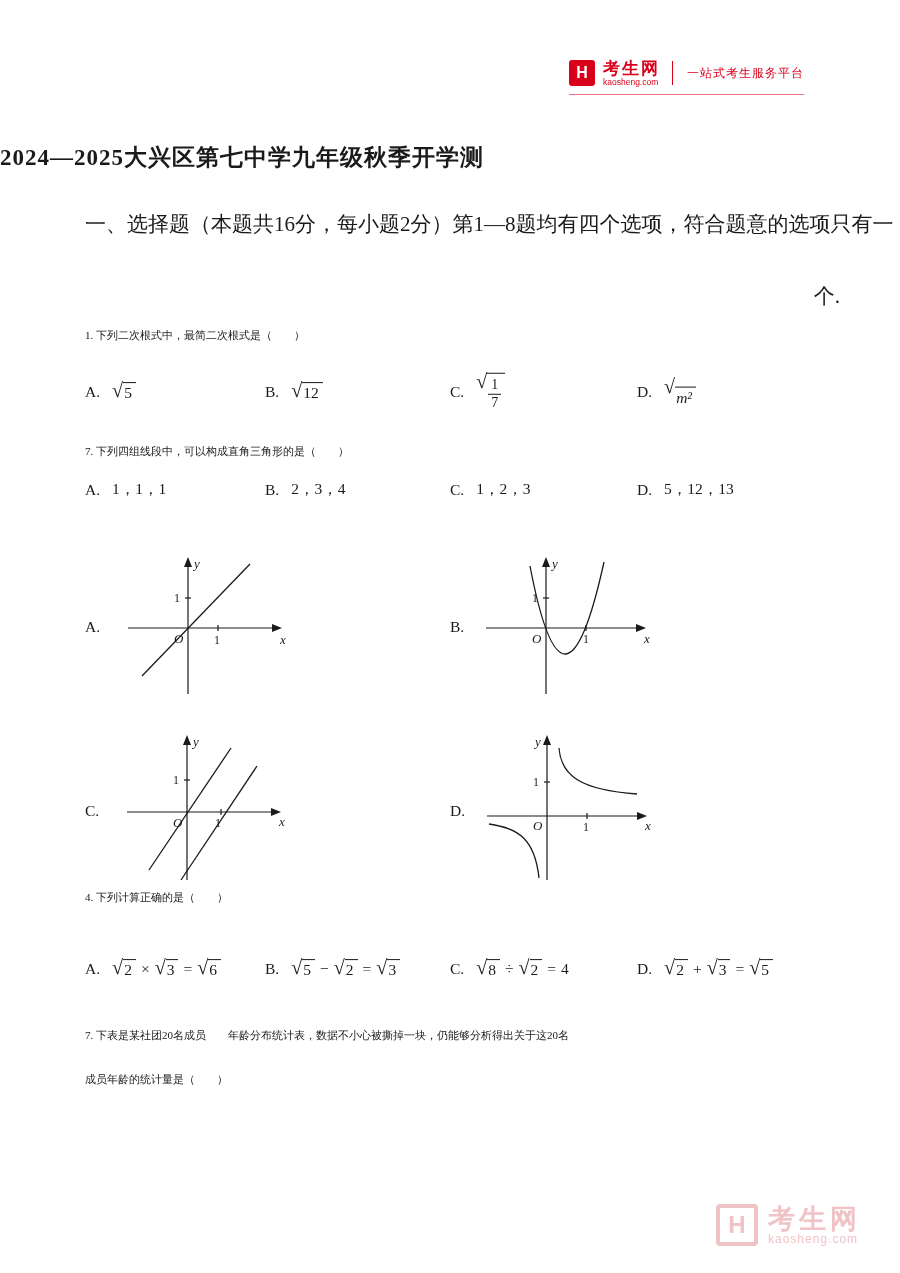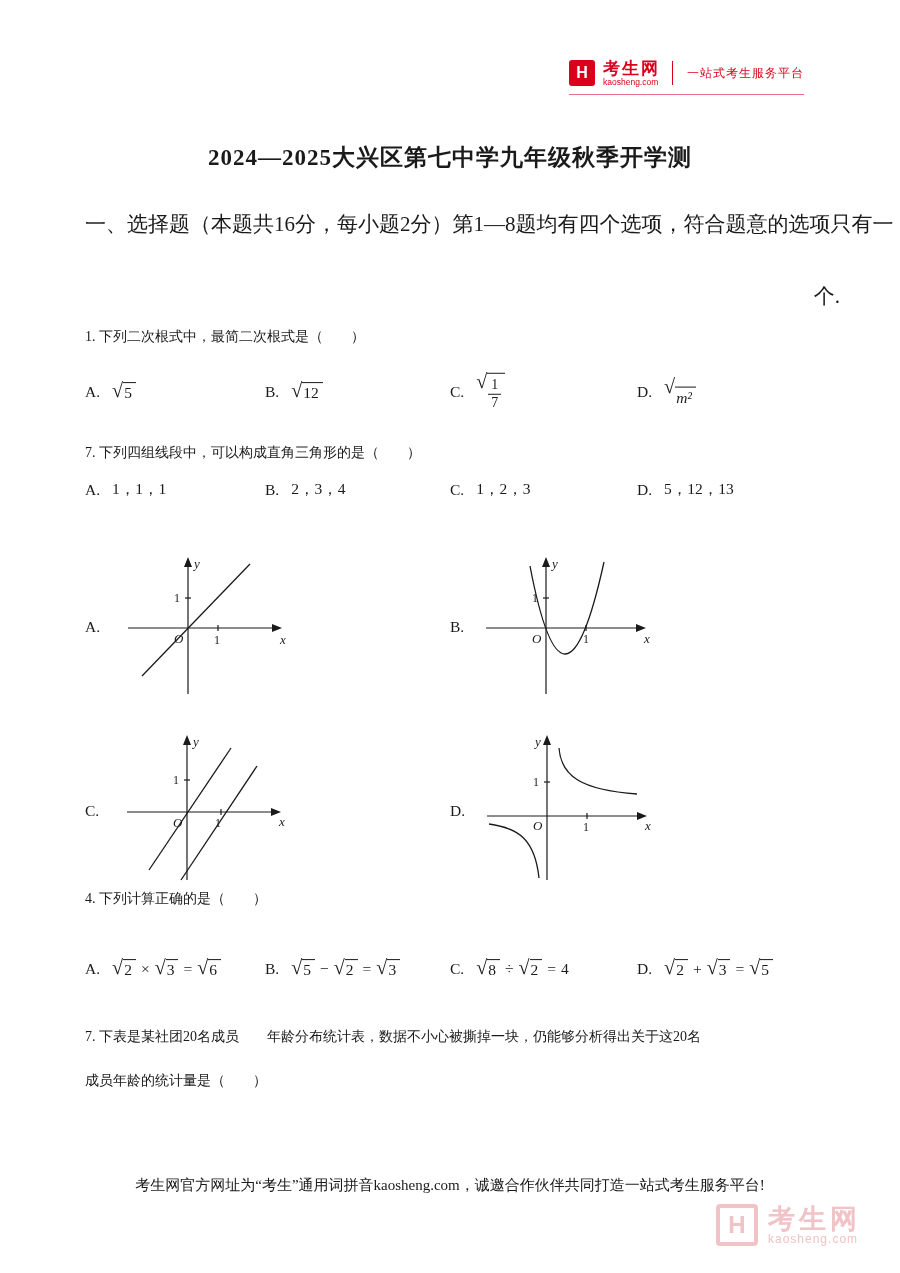--- a/index.html
+++ b/index.html
@@ -29,28 +29,28 @@
   }
   .brand-names { display:flex; flex-direction:column; line-height:1.05; }
   .brand-title { color:#d9001b; font-weight:700; font-size:17px; letter-spacing:2px; }
   .brand-domain { color:#d9001b; font-size:8.5px; font-family:"Liberation Sans",sans-serif; }
   .brand-divider { width:1px; height:24px; background:#d9001b; margin:0 6px 0 4px; }
   .brand-slogan { color:#d9001b; font-size:12px; letter-spacing:1px; }
 
   
   .exam-title {
     position:absolute; top:142px; left:0; width:100%;
-    text-align:center; font-size:23px; font-weight:700; letter-spacing:1px;
+    text-align:left; font-size:23px; font-weight:700; letter-spacing:1px;
     white-space:nowrap;
   }
   .section-heading { position:absolute; left:85px; right:60px; font-size:21px; font-weight:400; white-space:nowrap;text-align:right; }
   .sh1 { top:210px; }
   .sh2 { top:282px; }
 
-  .stem { position:absolute; left:85px; font-size:14px; white-space:nowrap; }
+  .stem { position:absolute; left:85px; font-size:11px; white-space:nowrap; }
 
   
   .opt-row { position:absolute; left:85px; right:60px; }
   .opt { position:absolute; top:50%; transform:translateY(-50%); display:flex; align-items:center; font-size:15.5px; white-space:nowrap; }
   .opt-label { margin-right:12px; }
   .c0 { left:0; } .c1 { left:180px; } .c2 { left:365px; } .c3 { left:552px; }
 
   
   .math { display:inline-flex; align-items:center; }
   .sqrt { display:inline-flex; align-items:flex-start; }
@@ -321,21 +321,20 @@
             <span class="rsign">√</span>
             <span class="radicand">5</span>
           </span>
         </span>
     </span>
   </div>
 
   <div class="stem" style="top:1028px">7. 下表是某社团20名成员　　年龄分布统计表，数据不小心被撕掉一块，仍能够分析得出关于这20名</div>
   <div class="stem" style="top:1072px">成员年龄的统计量是（　　）</div>
 
-  <div class="footer">考生网官方网址为“考生”通用词拼音kaosheng.com，诚邀合作伙伴共同打造一站式考生服务平台!</div>
 
   <div class="watermark">
     <div class="wm-icon">H</div>
     <div class="wm-text">
       <span class="wm-title">考生网</span>
       <span class="wm-domain">kaosheng.com</span>
     </div>
   </div>
 
 </div>

